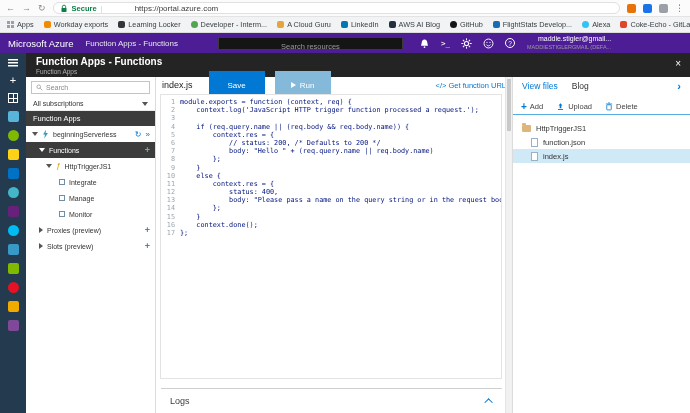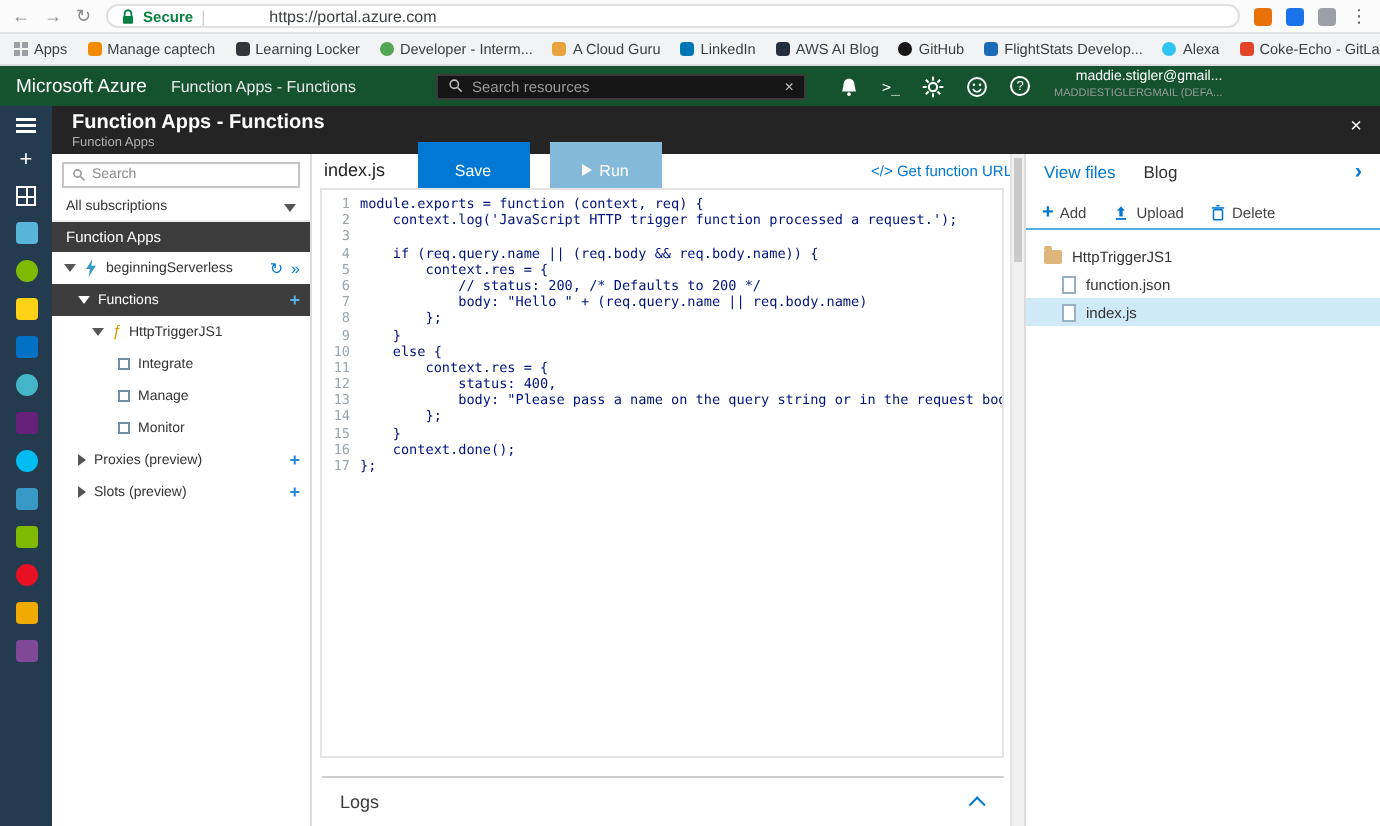--- a/index.html
+++ b/index.html
@@ -28,26 +28,26 @@
     linear-gradient(#9aa0a6,#9aa0a6) 0 0/3px 3px no-repeat,
     linear-gradient(#9aa0a6,#9aa0a6) 4px 0/3px 3px no-repeat,
     linear-gradient(#9aa0a6,#9aa0a6) 0 4px/3px 3px no-repeat,
     linear-gradient(#9aa0a6,#9aa0a6) 4px 4px/3px 3px no-repeat;}
   .f0{background:#f38b00;} .f1{background:#33353a;} .f2{background:#52a552;border-radius:50%;}
   .f3{background:#e8a33d;} .f4{background:#0077b5;} .f5{background:#232f3e;}
   .f6{background:#171516;border-radius:50%;} .f7{background:#1a6bb5;} .f8{background:#31c4f3;border-radius:50%;}
   .f9{background:#e24329;}
 
   
-  .azbar{position:absolute;left:0;top:33px;right:0;height:20px;background:#14532d;color:#fff;
+  .azbar{position:absolute;left:0;top:33px;right:0;height:20px;background:#4c1d95;color:#fff;
     display:flex;align-items:center;padding:0 8px;}
   .brand{font-size:9.5px;margin-right:12px;white-space:nowrap;}
   .crumb{font-size:8px;color:#e8e8e8;white-space:nowrap;}
   .az-search{width:185px;height:13px;margin-left:40px;background:#151515;border:1px solid #3a3a3a;
-    display:flex;align-items:center;gap:4px;padding:0 5px;color:#9a9a9a;font-size:7.5px;}
+    display:flex;align-items:center;gap:4px;padding:0 5px;color:#9a9a9a;font-size:7.5px;flex-direction:column;}
   .az-search .ph{flex:1;}
   .az-x{color:#bbb;font-size:8px;}
   .az-icons{display:flex;align-items:center;gap:11px;margin-left:16px;}
   .shell{font-family:"DejaVu Sans Mono",monospace;font-size:7.5px;color:#fff;}
   .help-circ{width:10px;height:10px;border:1px solid #fff;border-radius:50%;font-size:6.5px;
     display:flex;align-items:center;justify-content:center;color:#fff;}
   .az-user{margin-left:12px;text-align:right;line-height:1.25;white-space:nowrap;}
   .az-user .em{font-size:7px;color:#fff;}
   .az-user .dir{font-size:5.5px;color:#9a9a9a;}
 
@@ -169,21 +169,21 @@
   <span class="menu-dots">⋮</span>
 </div>
 
 <div class="bookmarks">
   <span class="bm">
     <span class="grid-ic"></span>
     <span>Apps</span>
   </span>
   <span class="bm">
       <span class="fav f0"></span>
-      <span>Manage captech</span>
+      <span>Workday exports</span>
     </span>
   <span class="bm">
       <span class="fav f1"></span>
       <span>Learning Locker</span>
     </span>
   <span class="bm">
       <span class="fav f2"></span>
       <span>Developer - Interm...</span>
     </span>
   <span class="bm">

